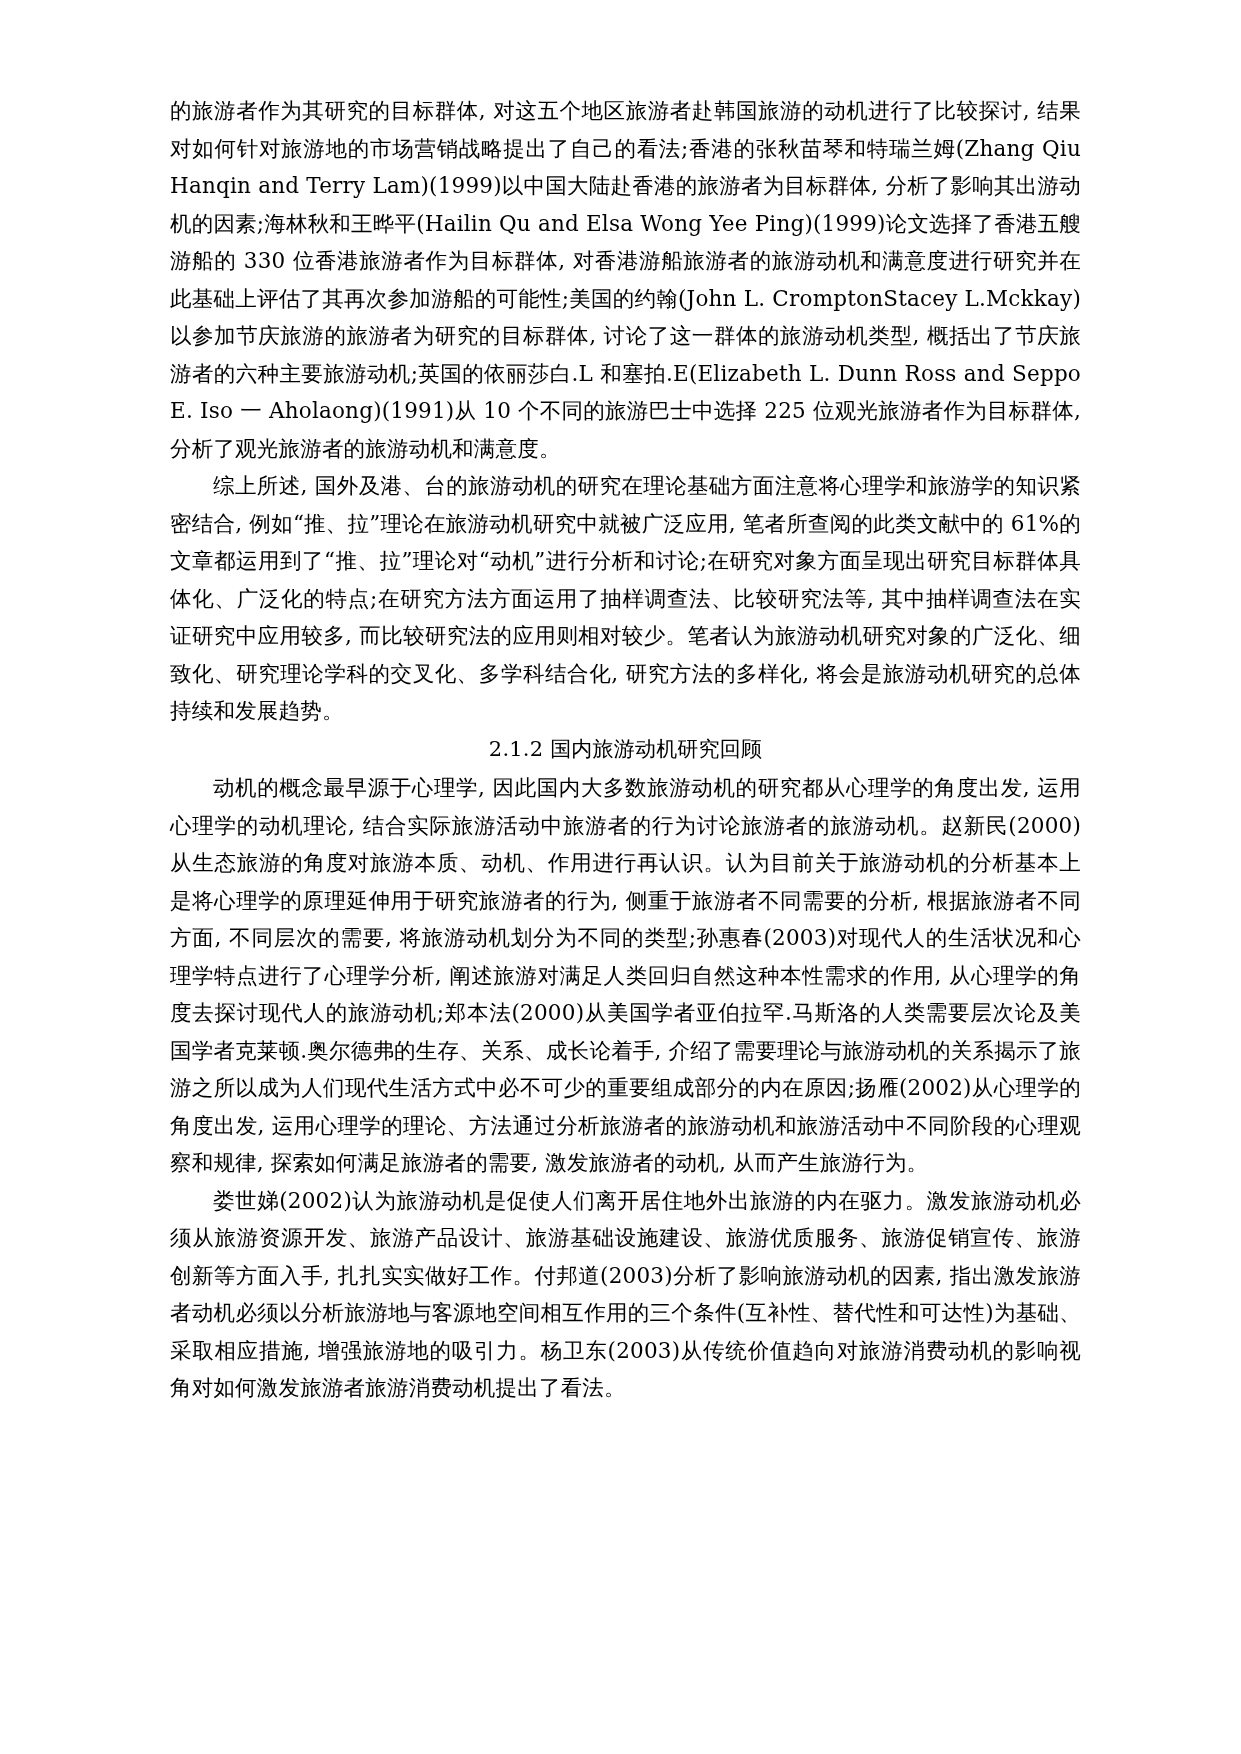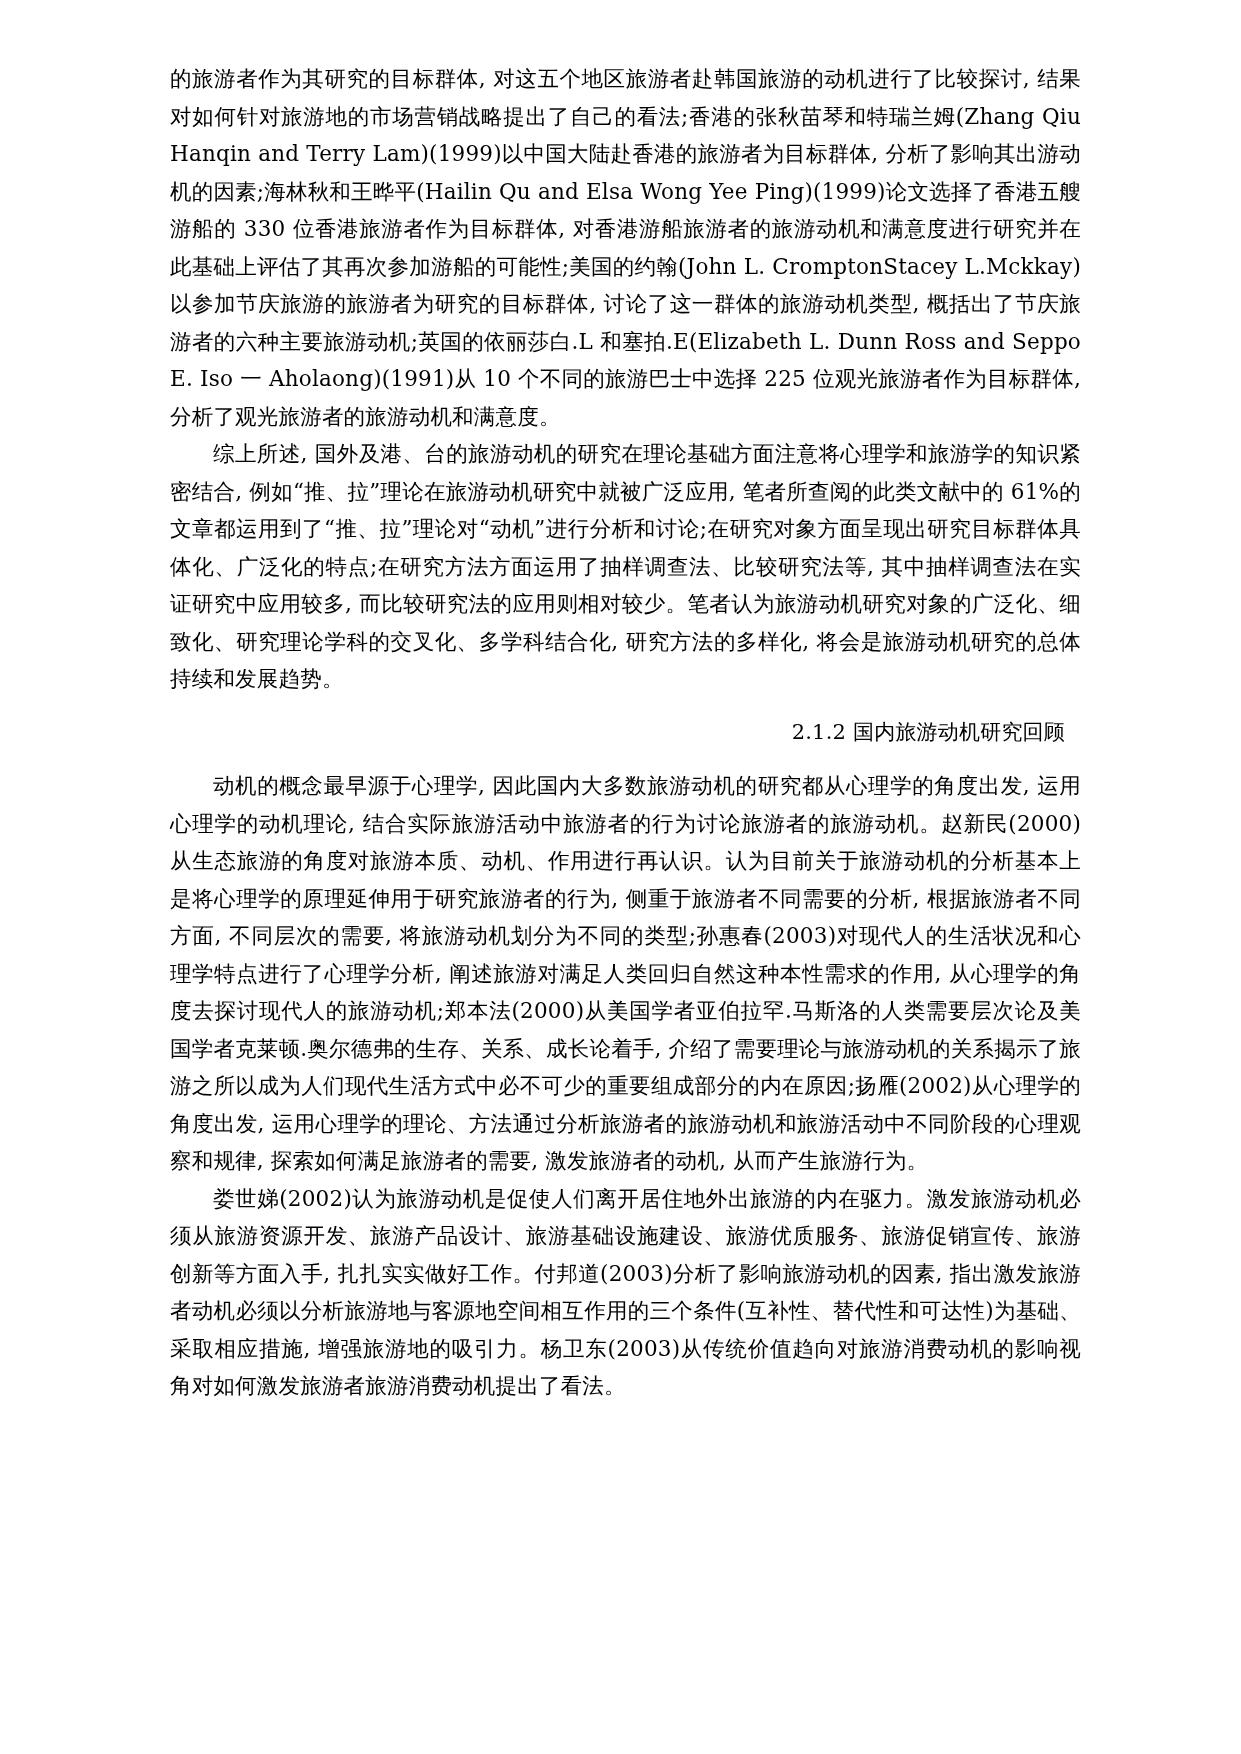--- a/index.html
+++ b/index.html
@@ -11,40 +11,40 @@
     font-family: "DejaVu Serif", "Liberation Serif", serif;
     color: #000000;
   }
   .page {
     position: relative;
     width: 1241px;
     height: 1754px;
     margin: 0 auto;
     background: #ffffff;
     box-sizing: border-box;
-    padding: 60px 160px 90px 170px;
+    padding: 92px 160px 90px 170px;
   }
   .body-text {
     font-size: 21.5px;
     line-height: 37.5px;
     text-align: justify;
     text-justify: inter-ideograph;
     letter-spacing: 0.2px;
   }
   p {
     margin: 0;
   }
   p.indent {
     text-indent: 2em;
   }
   .heading {
     font-size: 21px;
     line-height: 37.5px;
-    margin: 16px;
-    text-align: right;
+    margin: 1px;
+    text-align: center;
   }
 </style>
 </head>
 <body>
 
 <div class="page">
   <div class="body-text">
     <p class="">的旅游者作为其研究的目标群体, 对这五个地区旅游者赴韩国旅游的动机进行了比较探讨, 结果对如何针对旅游地的市场营销战略提出了自己的看法;香港的张秋苗琴和特瑞兰姆(Zhang Qiu Hanqin and Terry Lam)(1999)以中国大陆赴香港的旅游者为目标群体, 分析了影响其出游动机的因素;海林秋和王晔平(Hailin Qu and Elsa Wong Yee Ping)(1999)论文选择了香港五艘游船的 330 位香港旅游者作为目标群体, 对香港游船旅游者的旅游动机和满意度进行研究并在此基础上评估了其再次参加游船的可能性;美国的约翰(John L. CromptonStacey L.Mckkay)以参加节庆旅游的旅游者为研究的目标群体, 讨论了这一群体的旅游动机类型, 概括出了节庆旅游者的六种主要旅游动机;英国的依丽莎白.L 和塞拍.E(Elizabeth L. Dunn Ross and Seppo E. Iso 一 Aholaong)(1991)从 10 个不同的旅游巴士中选择 225 位观光旅游者作为目标群体, 分析了观光旅游者的旅游动机和满意度。</p>
     <p class="indent">综上所述, 国外及港、台的旅游动机的研究在理论基础方面注意将心理学和旅游学的知识紧密结合, 例如“推、拉”理论在旅游动机研究中就被广泛应用, 笔者所查阅的此类文献中的 61%的文章都运用到了“推、拉”理论对“动机”进行分析和讨论;在研究对象方面呈现出研究目标群体具体化、广泛化的特点;在研究方法方面运用了抽样调查法、比较研究法等, 其中抽样调查法在实证研究中应用较多, 而比较研究法的应用则相对较少。笔者认为旅游动机研究对象的广泛化、细致化、研究理论学科的交叉化、多学科结合化, 研究方法的多样化, 将会是旅游动机研究的总体持续和发展趋势。</p>
     <p class="heading">2.1.2 国内旅游动机研究回顾</p>

